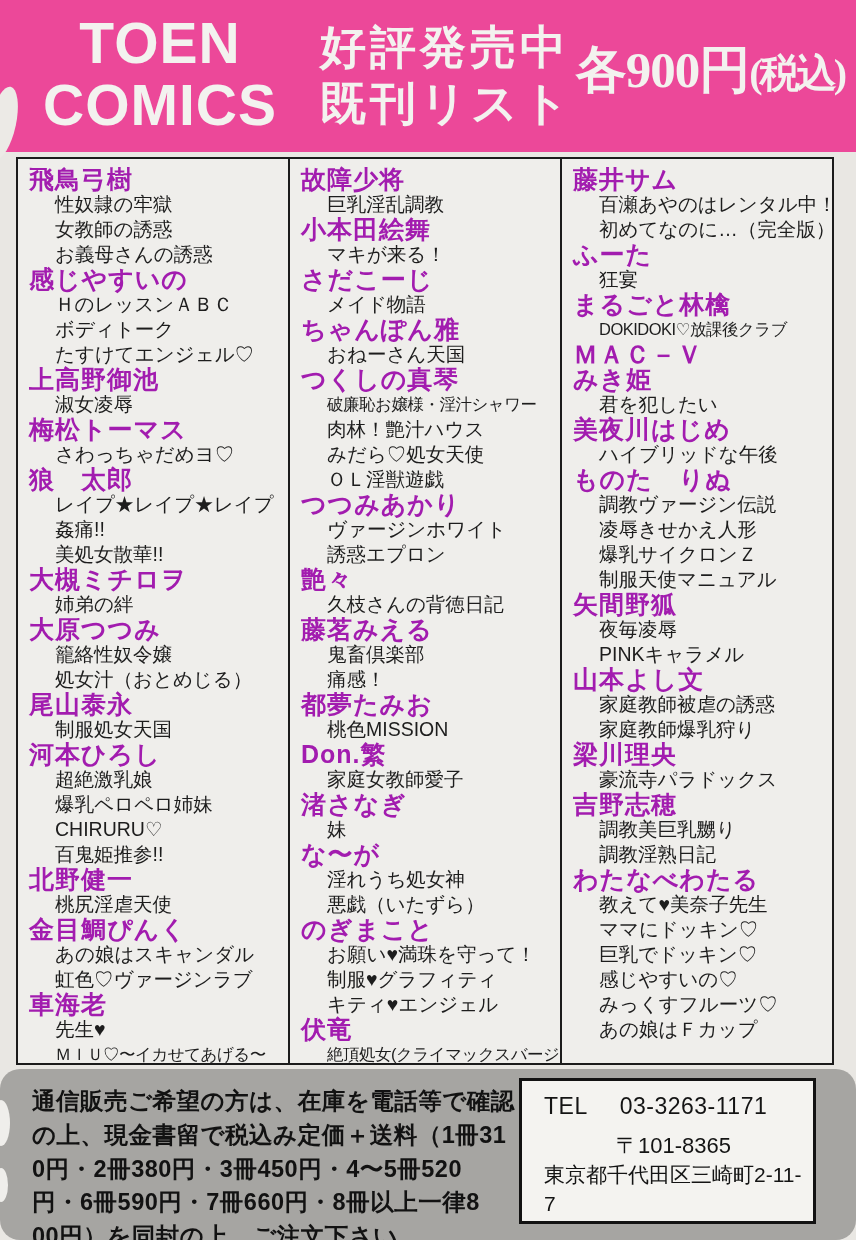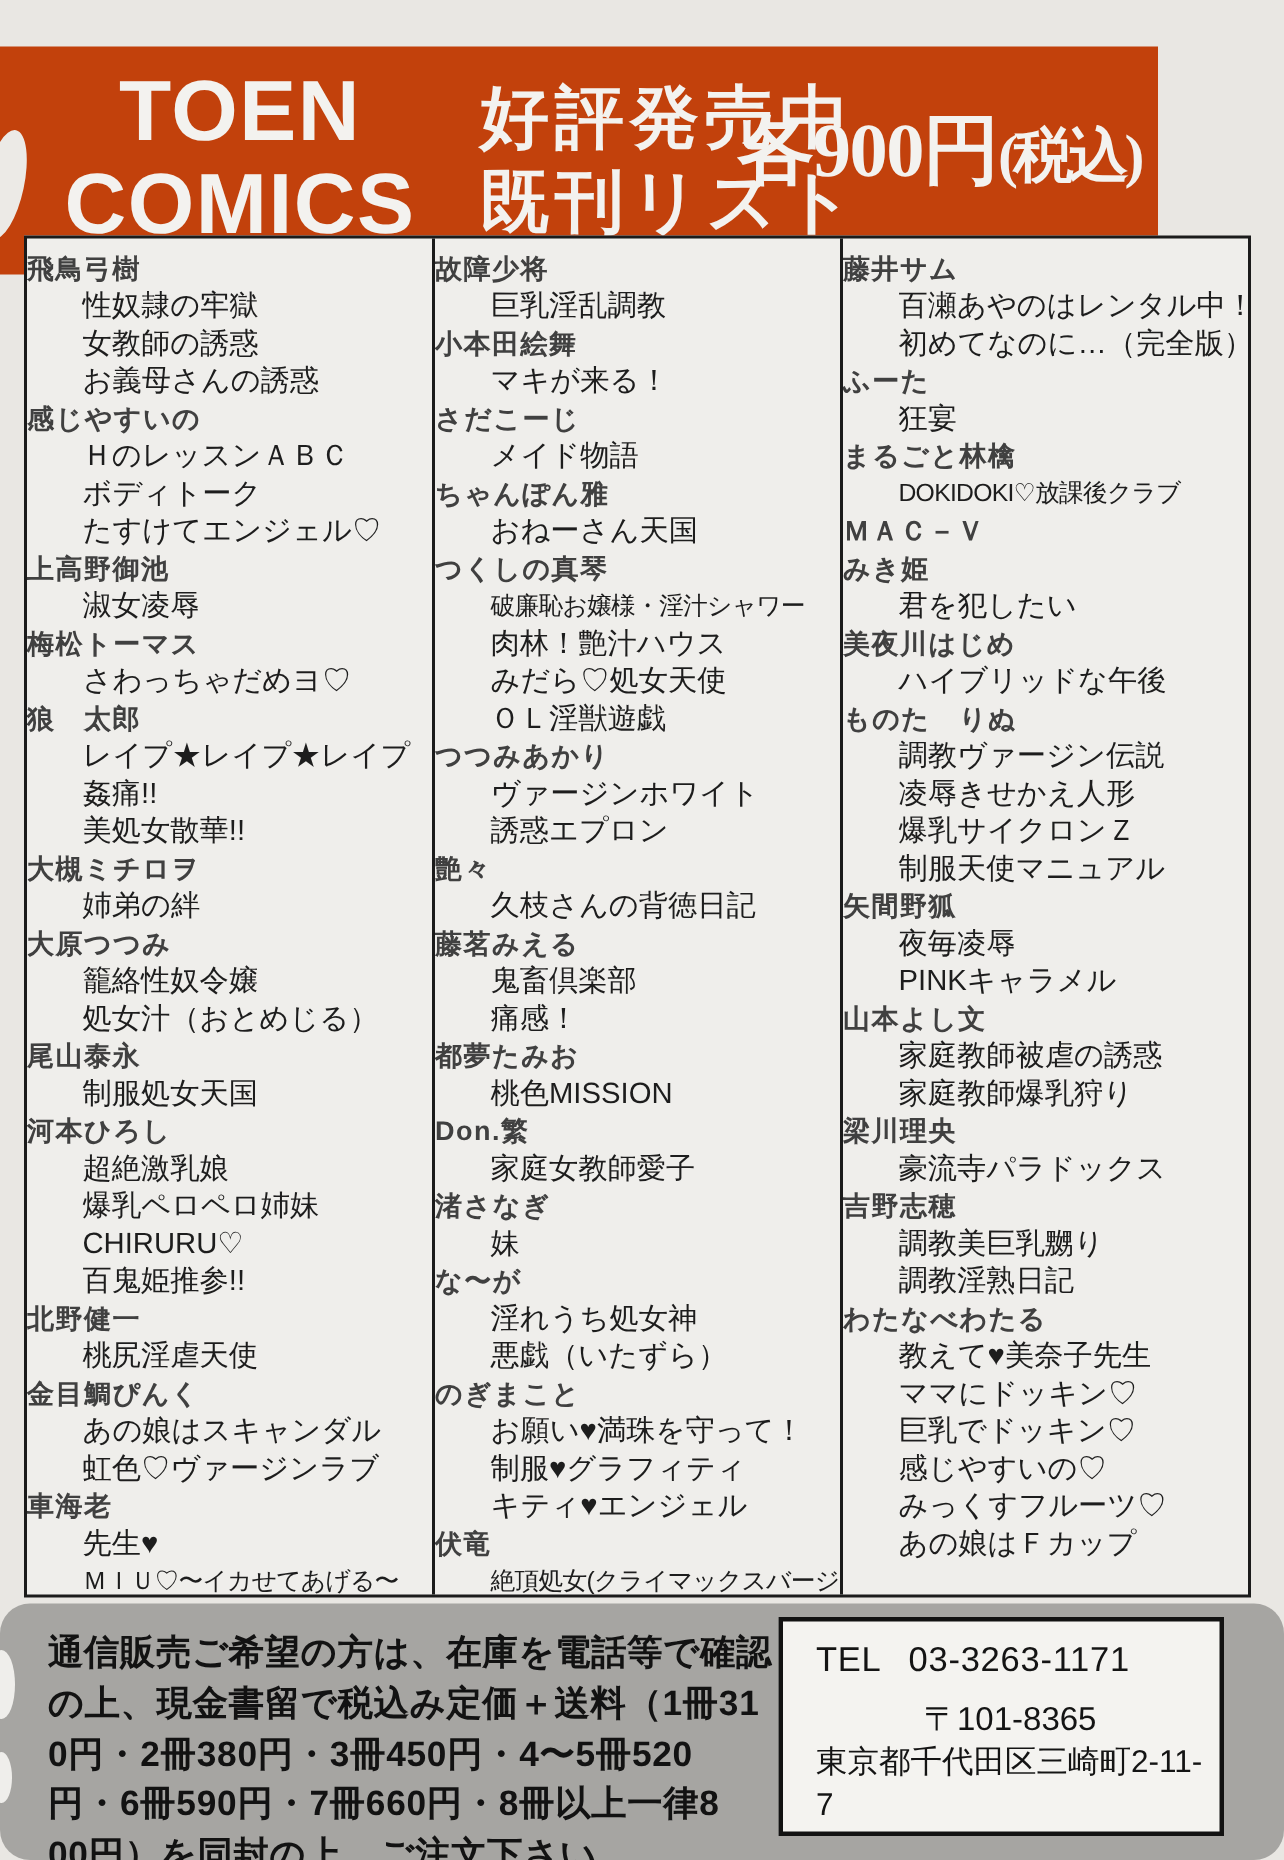--- a/index.html
+++ b/index.html
@@ -4,23 +4,22 @@
 <style>
   html,body{margin:0;padding:0;}
   body{
     width:856px;height:1240px;position:relative;overflow:hidden;
     background:#e9e7e3;
     font-family:"Liberation Sans", sans-serif;
     color:#141414;
   }
   
   .header{
-    position:absolute;left:0;top:0;width:772px;height:152px;
-    background:#c2410c;
-    margin-top:31px;
+    position:absolute;left:0;top:0;width:856px;height:152px;
+    background:#ec4899;
   }
   .logo{
     position:absolute;left:16px;top:12px;width:288px;
     color:#f3f2ef;font-weight:bold;text-align:center;
     font-size:57px;line-height:62px;letter-spacing:1px;
   }
   .subtitle{
     position:absolute;left:320px;top:20px;
     color:#f3f2ef;font-weight:bold;
     font-size:46px;line-height:56px;letter-spacing:4px;white-space:nowrap;font-family:Liberation Serif, serif;
@@ -33,22 +32,22 @@
   .price .paren{font-size:40px;letter-spacing:-3px;}
   
   .catalog{
     position:absolute;left:16px;top:157px;width:818px;height:908px;
     border:2px solid #1b1b1b;background:#efeeeb;
     display:flex;box-sizing:border-box;
   }
   .col{flex:1 1 0;padding-top:8px;box-sizing:border-box;overflow:hidden;}
   .col + .col{border-left:2px solid #1b1b1b;}
   .author{
-    font-size:18px;font-weight:bold;line-height:25px;
-    letter-spacing:1px;white-space:nowrap;color:#404040;
+    font-size:25px;font-weight:bold;line-height:25px;
+    padding-left:11px;letter-spacing:1px;white-space:nowrap;color:#a21caf;
   }
   .title{
     font-size:19.5px;line-height:25px;padding-left:37px;
     white-space:nowrap;color:#1d1d1d;
   }
   .title.small{font-size:16.5px;letter-spacing:-0.5px;}
   
   .footer{
     position:absolute;left:0;top:1069px;width:856px;height:171px;
     background:#a6a5a2;
@@ -58,21 +57,21 @@
     position:absolute;left:32px;top:16px;width:486px;
     font-weight:bold;font-size:23.5px;line-height:33.8px;
     color:#121212;letter-spacing:0.5px;white-space:nowrap;
   }
   .contact{
     position:absolute;left:519px;top:9px;width:297px;height:146px;
     background:#f4f3f0;border:3px solid #121212;box-sizing:border-box;
     padding:10px 10px 0 22px;
   }
   .contact .row{font-size:23px;line-height:31px;white-space:nowrap;letter-spacing:0.5px;}
-  .contact .row .num{margin-left:18px;}
+  .contact .row .num{margin-left:32px;}
   .contact .postal{margin-top:9px;font-size:22px;line-height:29px;text-align:center;}
   .contact .address{font-size:21px;line-height:29px;letter-spacing:0;}
   
   .blob{position:absolute;background:#eceae6;border-radius:50%;}
   .blob.b1{left:-10px;top:86px;width:26px;height:74px;transform:rotate(12deg);}
   .blob.b2{left:-8px;top:1100px;width:18px;height:46px;background:#efeeeb;}
   .blob.b3{left:-6px;top:1168px;width:14px;height:34px;background:#efeeeb;}
 </style>
 </head>
 <body>

